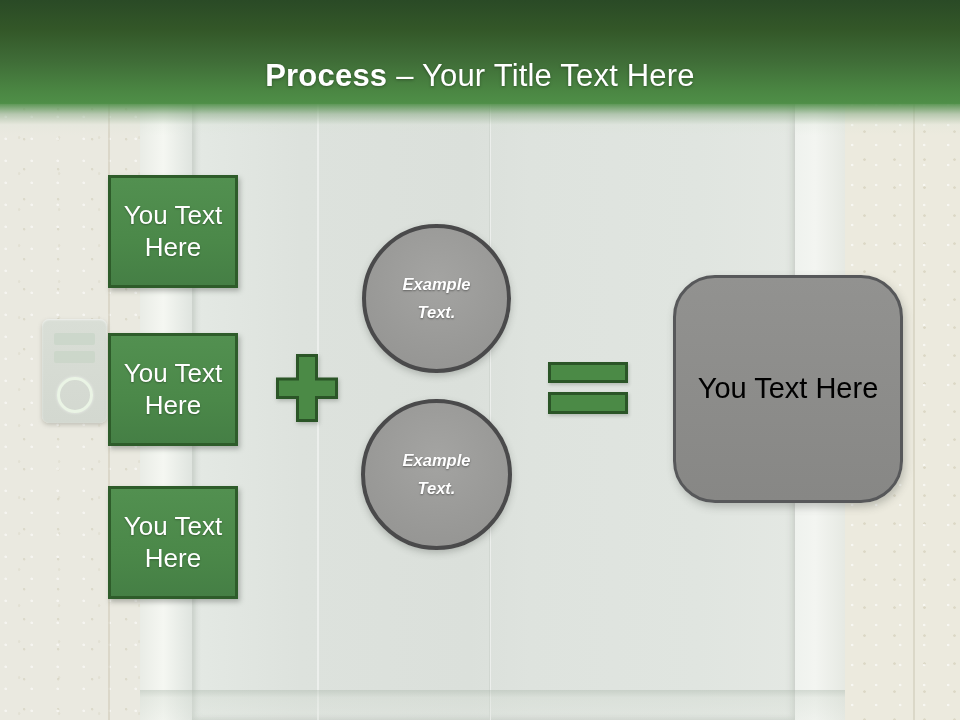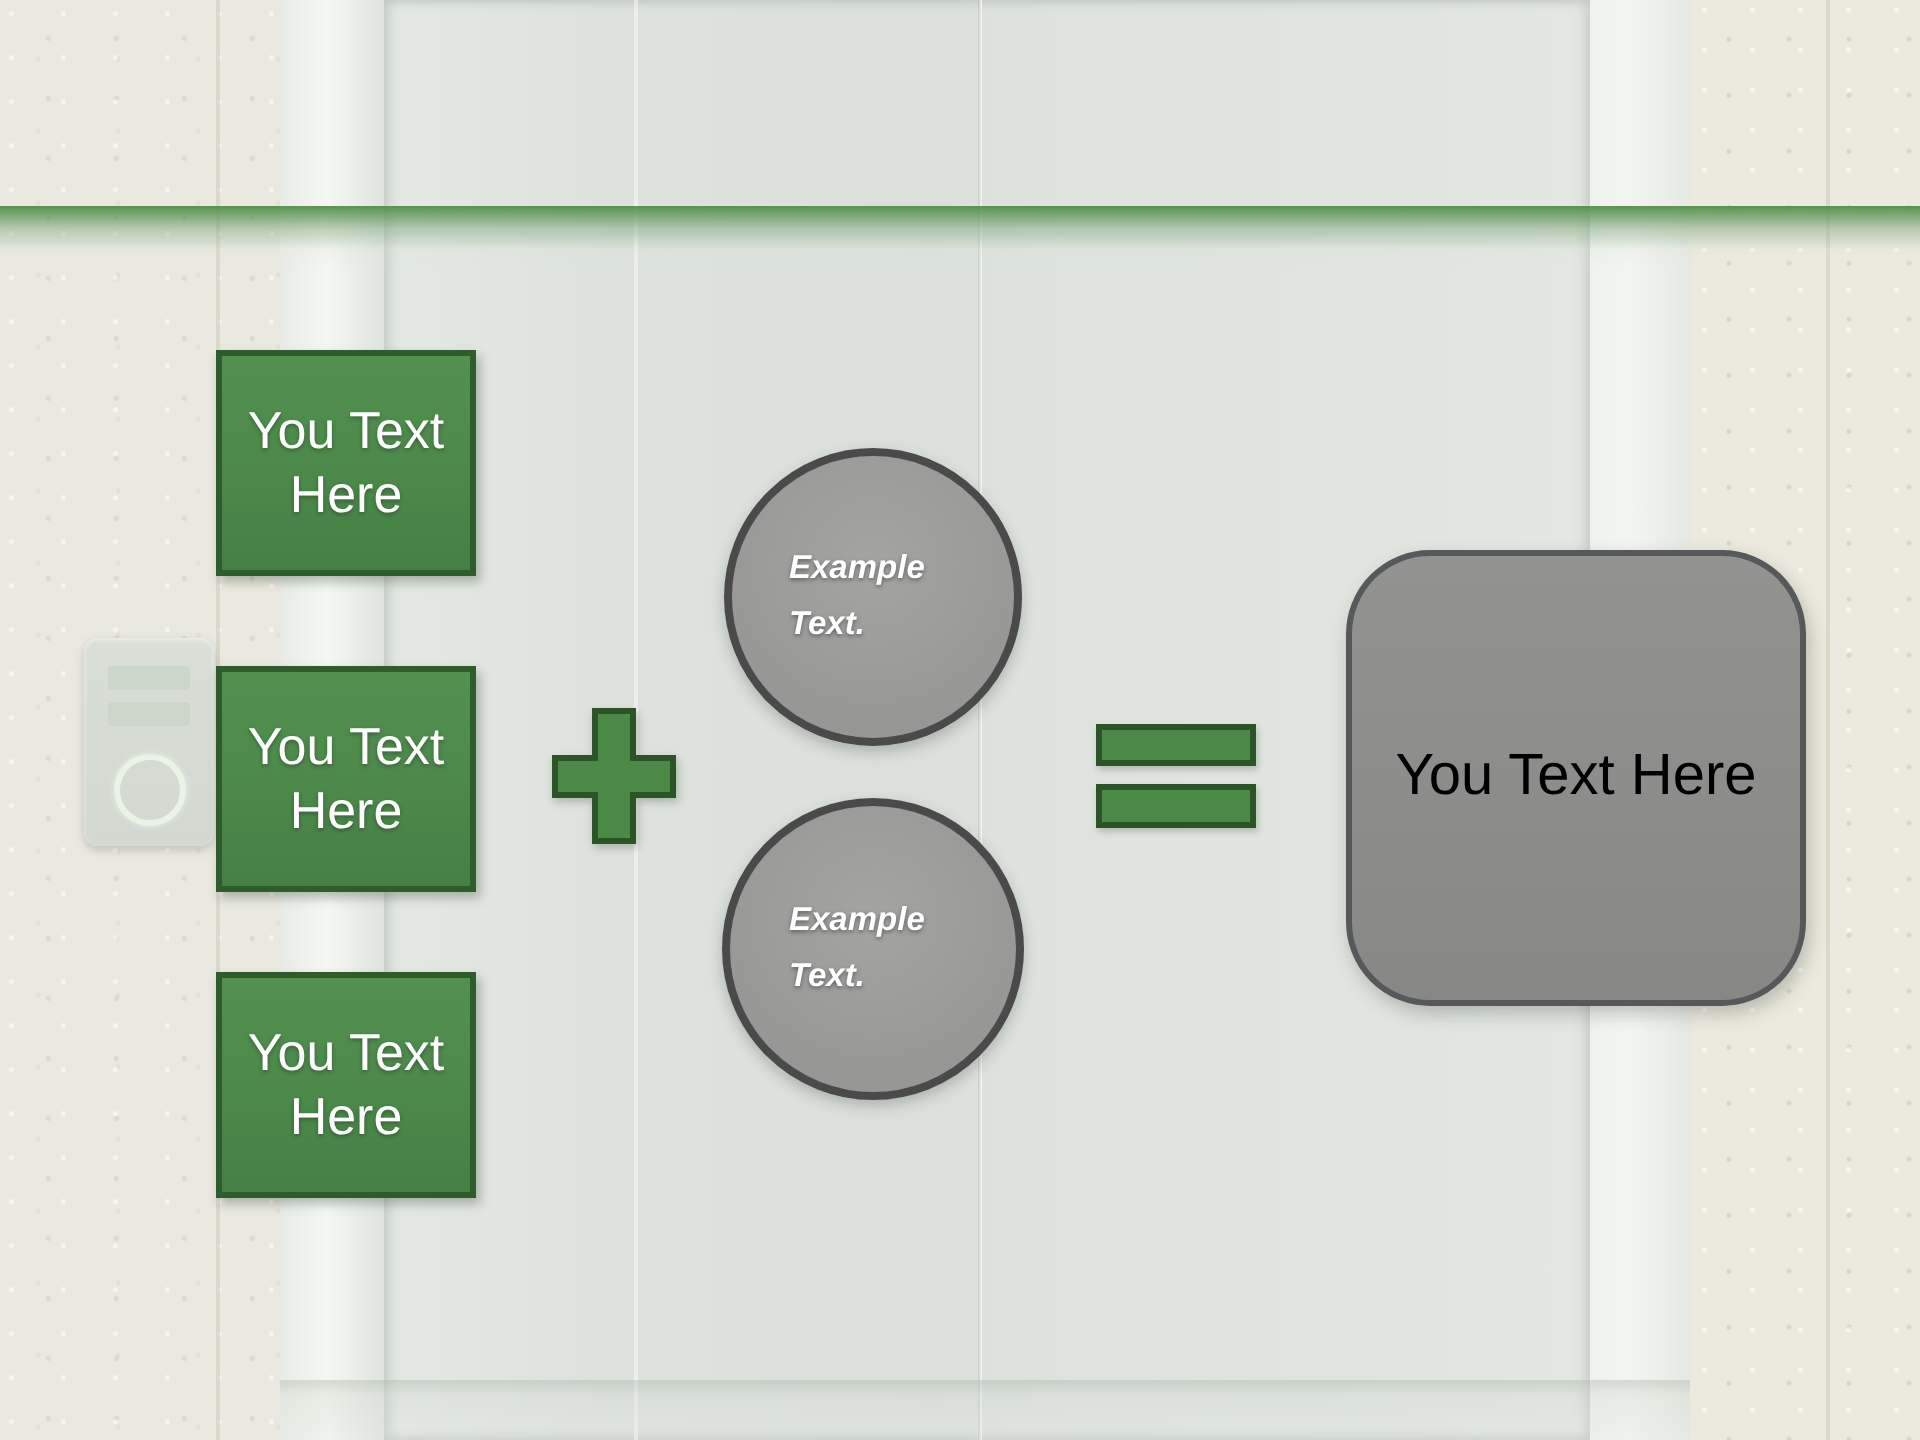--- a/index.html
+++ b/index.html
@@ -97,21 +97,21 @@
   .box-3{top:486px;}
   .box-label{
     color:#ffffff;font-size:26px;line-height:1.22;width:110px;
     text-shadow:0 1px 2px rgba(0,0,0,.3);
   }
   .plus-icon{position:absolute;left:276px;top:354px;width:62px;height:68px;filter:drop-shadow(1px 2px 2px rgba(60,70,60,.3));}
   .circle{
     position:absolute;box-sizing:border-box;border-radius:50%;
     border:4px solid #4a4a4b;
     background:radial-gradient(circle at 50% 38%,#a4a4a2 0%,#9a9a98 55%,#929290 100%);
-    display:flex;align-items:center;justify-content:center;
+    display:flex;align-items:center;justify-content:center;text-align:center;
     box-shadow:0 3px 7px rgba(70,75,70,.3);
   }
   .circle-1{left:362px;top:224px;width:149px;height:149px;}
   .circle-2{left:361px;top:399px;width:151px;height:151px;}
   .circle-label{
     color:#ffffff;font-size:16.5px;font-weight:700;font-style:italic;line-height:1.65;
     width:84px;text-shadow:0 1px 2px rgba(0,0,0,.4);
   }
   .equals-icon{position:absolute;left:548px;top:362px;width:80px;}
   .eq-bar{
@@ -143,20 +143,25 @@
   <div class="bg-frame-right"></div>
   <div class="bg-wall-right"></div>
   <div class="wall-groove groove-b"></div>
   <div class="floor-junction"></div>
   <div class="call-panel">
     <div class="ghost-row r1"></div>
     <div class="ghost-row r2"></div>
     <div class="call-button"></div>
   </div>
 
+  <header class="header">
+    <h1 class="title">
+      <span class="title-bold">Process</span><span class="title-rest">– Your Title Text Here</span>
+    </h1>
+  </header>
   <div class="header-fade"></div>
 
   <div class="input-box box-1">
     <span class="box-label">You Text Here</span>
   </div>
   <div class="input-box box-2">
     <span class="box-label">You Text Here</span>
   </div>
   <div class="input-box box-3">
     <span class="box-label">You Text Here</span>

